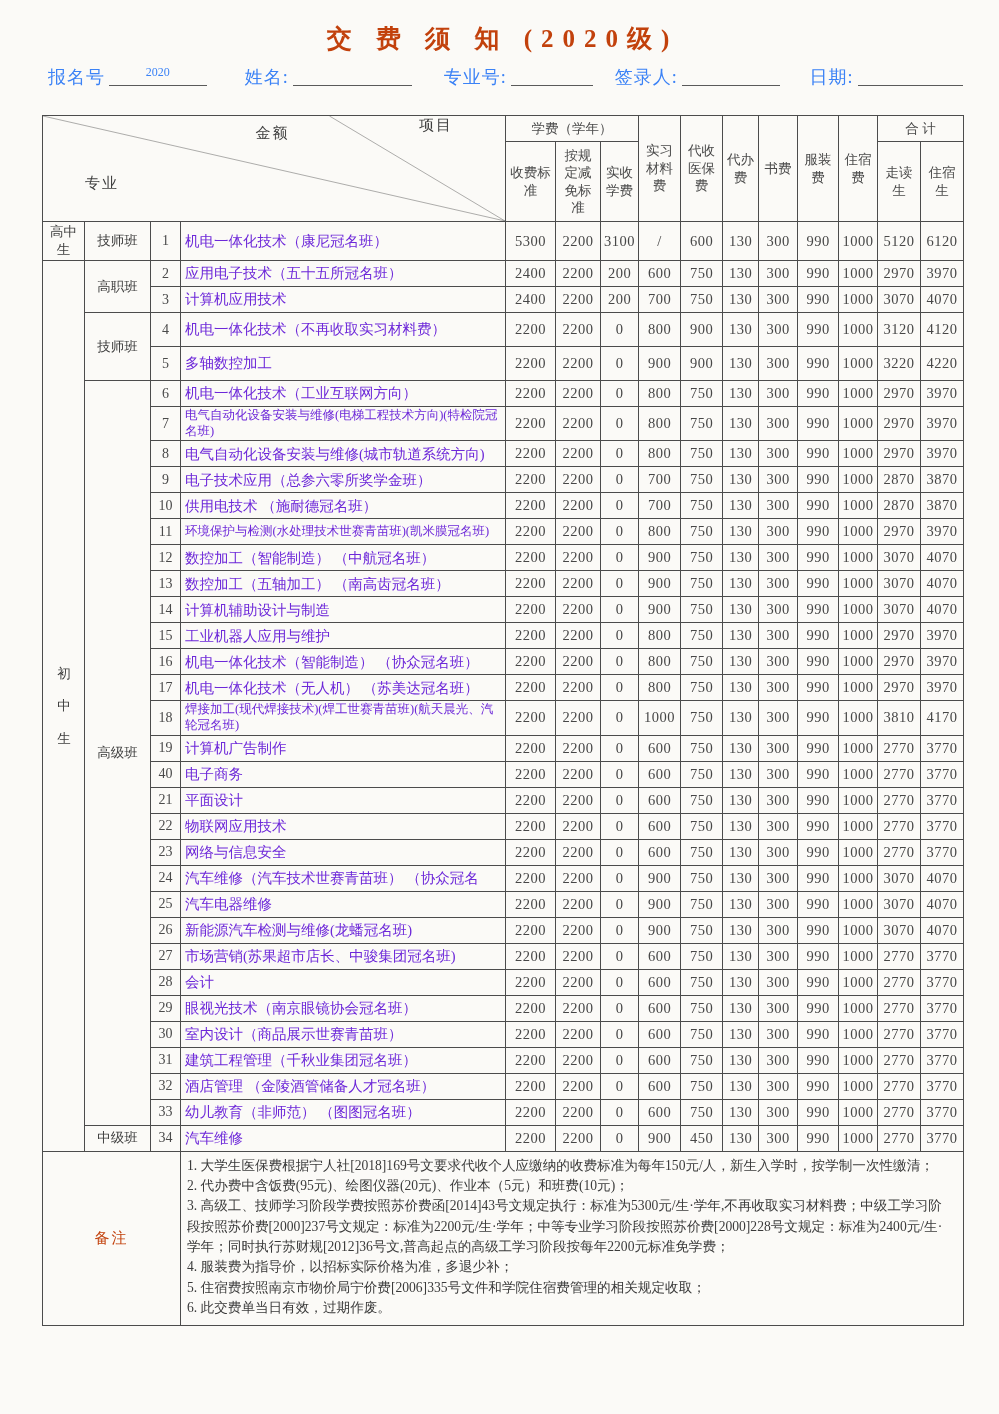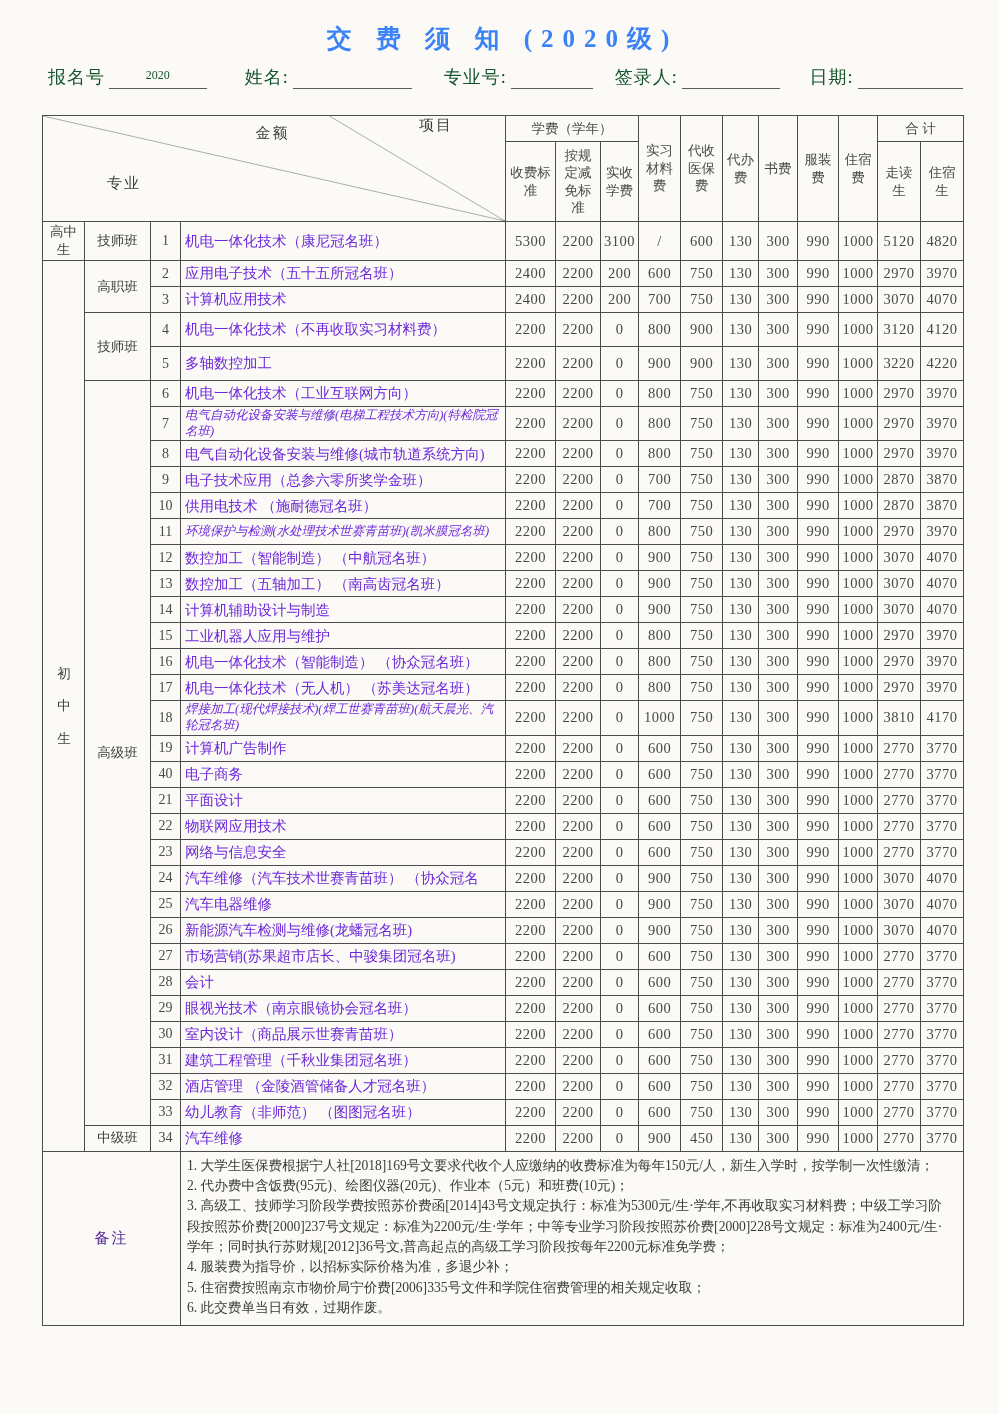--- a/index.html
+++ b/index.html
@@ -10,28 +10,28 @@
     color:#3c3c3c;
     position:relative;
     overflow:hidden;
   }
   .page{padding:14px 36px 0 42px;}
   .title{
     text-align:center;
     font-size:25px;
     font-weight:bold;
     letter-spacing:9px;
-    color:#3b82f6;
+    color:#c2410c;
     margin:8px 0 10px 0;
   }
   .info-line{
     display:flex;
-    align-items:flex-end;
+    align-items:flex-start;
     font-size:18px;
-    color:#14532d;
+    color:#3b82f6;
     margin:0 0 8px 6px;
     white-space:nowrap;
   }
   .info-line .lbl{margin-right:4px;letter-spacing:1px;}
   .blank{
     display:inline-block;
     border-bottom:1.5px solid #5a5a5a;
     height:20px;
     text-align:center;
     font-size:12px;
@@ -69,32 +69,32 @@
   }
   td.num{font-size:14px;color:#4a4a4a;}
   td.name{
     text-align:left;
     font-size:14.5px;
     padding:1px 4px;
     line-height:1.25;
     color:#6d28d9;
     white-space:normal;
   }
-  td.name.small{font-size:12.5px;font-style:italic;}
+  td.name.small{font-size:12.5px;}
   td.val{font-size:14.5px;letter-spacing:0.5px;}
   
   th.corner{position:relative;padding:0;}
   .corner-box{position:relative;width:100%;height:105px;}
   .corner-box svg{position:absolute;left:0;top:0;width:100%;height:100%;}
   .corner-lbl{position:absolute;font-size:15px;color:#3e3e3e;letter-spacing:2px;}
   .lbl-amount{top:8px;left:46%;}
   .lbl-item{top:0;right:52px;}
-  .lbl-major{bottom:28px;left:64px;text-align:right;}
+  .lbl-major{bottom:28px;left:42px;text-align:right;}
   
-  td.notes-label{font-size:15px;letter-spacing:2px;color:#4c1d95;}
+  td.notes-label{font-size:15px;letter-spacing:2px;color:#c2410c;}
   td.notes{
     text-align:left;
     font-size:13.6px;
     line-height:1.5;
     padding:4px 8px 6px 6px;
     color:#3a3a3a;
   }
   td.notes div{margin:0;}
 </style>
 </head>
@@ -174,21 +174,21 @@
           <td class="val">5300</td>
           <td class="val">2200</td>
           <td class="val">3100</td>
           <td class="val">/</td>
           <td class="val">600</td>
           <td class="val">130</td>
           <td class="val">300</td>
           <td class="val">990</td>
           <td class="val">1000</td>
           <td class="val">5120</td>
-          <td class="val">4820</td>
+          <td class="val">6120</td>
         </tr>
         <tr>
           <td class="cat vert" rowspan="33"><span>初中生</span></td>
           <td class="cat" rowspan="2">高职班</td>
           <td class="num">2</td>
           <td class="name">应用电子技术（五十五所冠名班）</td>
           <td class="val">2400</td>
           <td class="val">2200</td>
           <td class="val">200</td>
           <td class="val">600</td>

